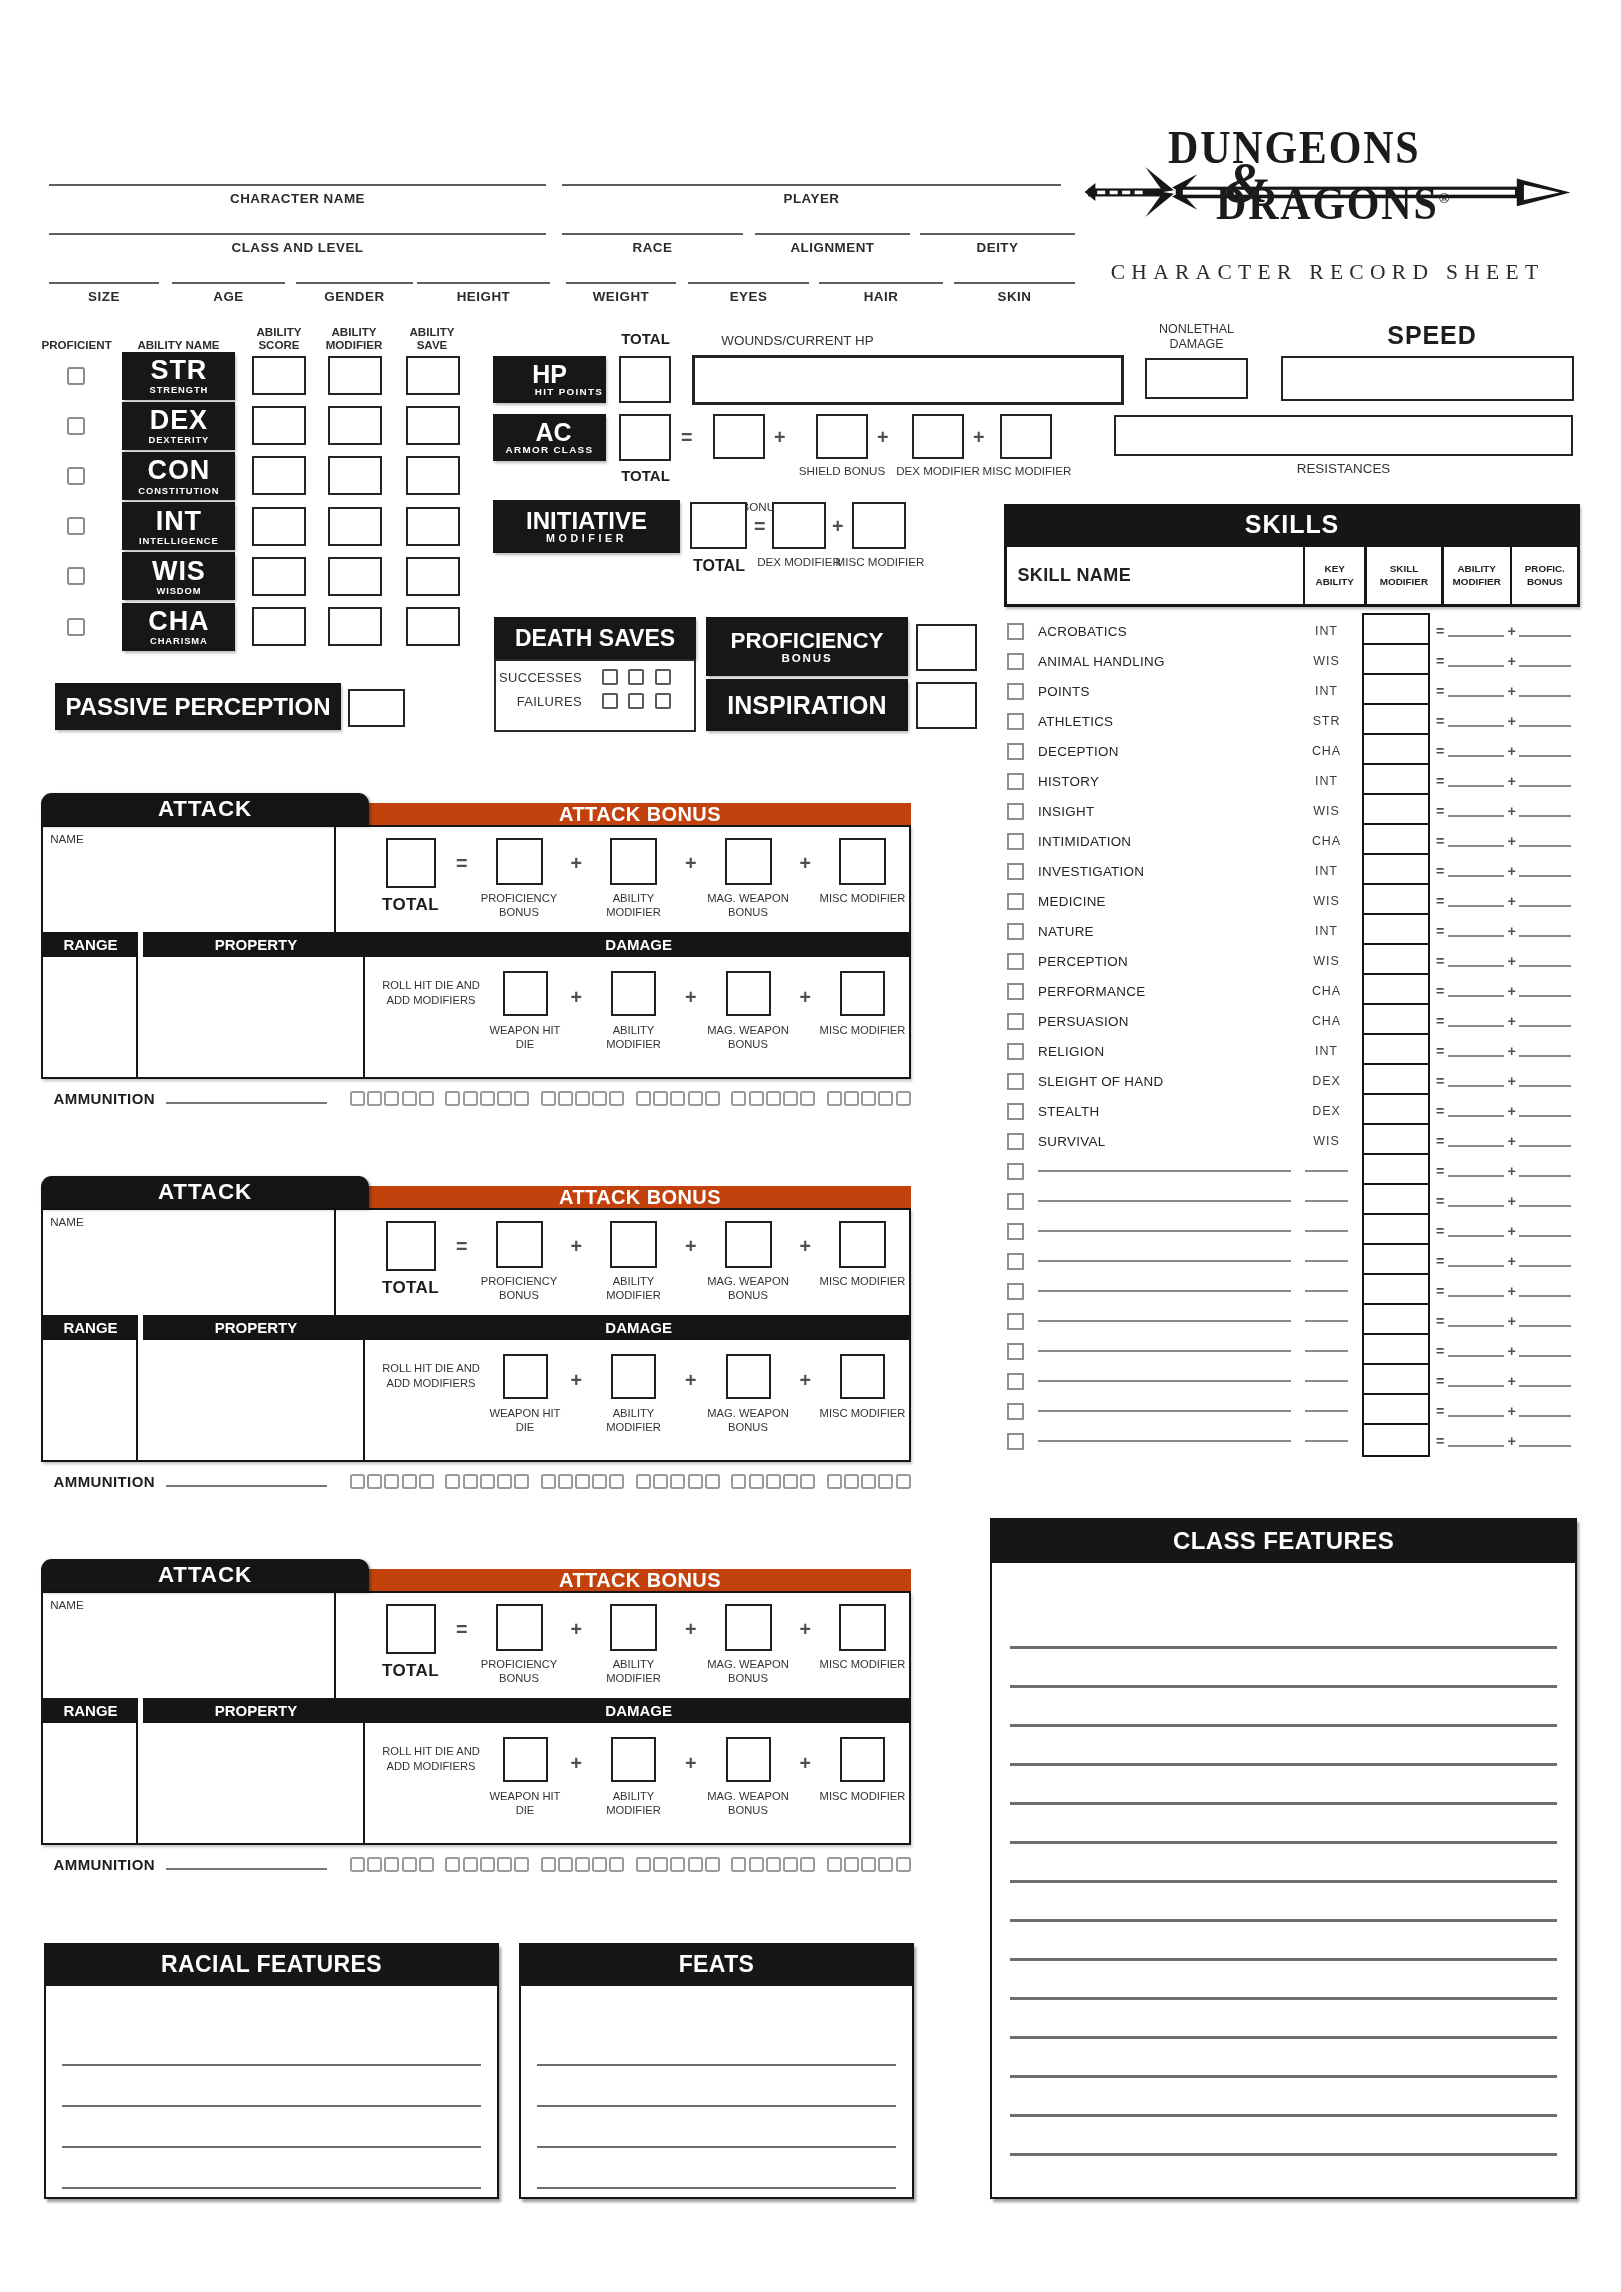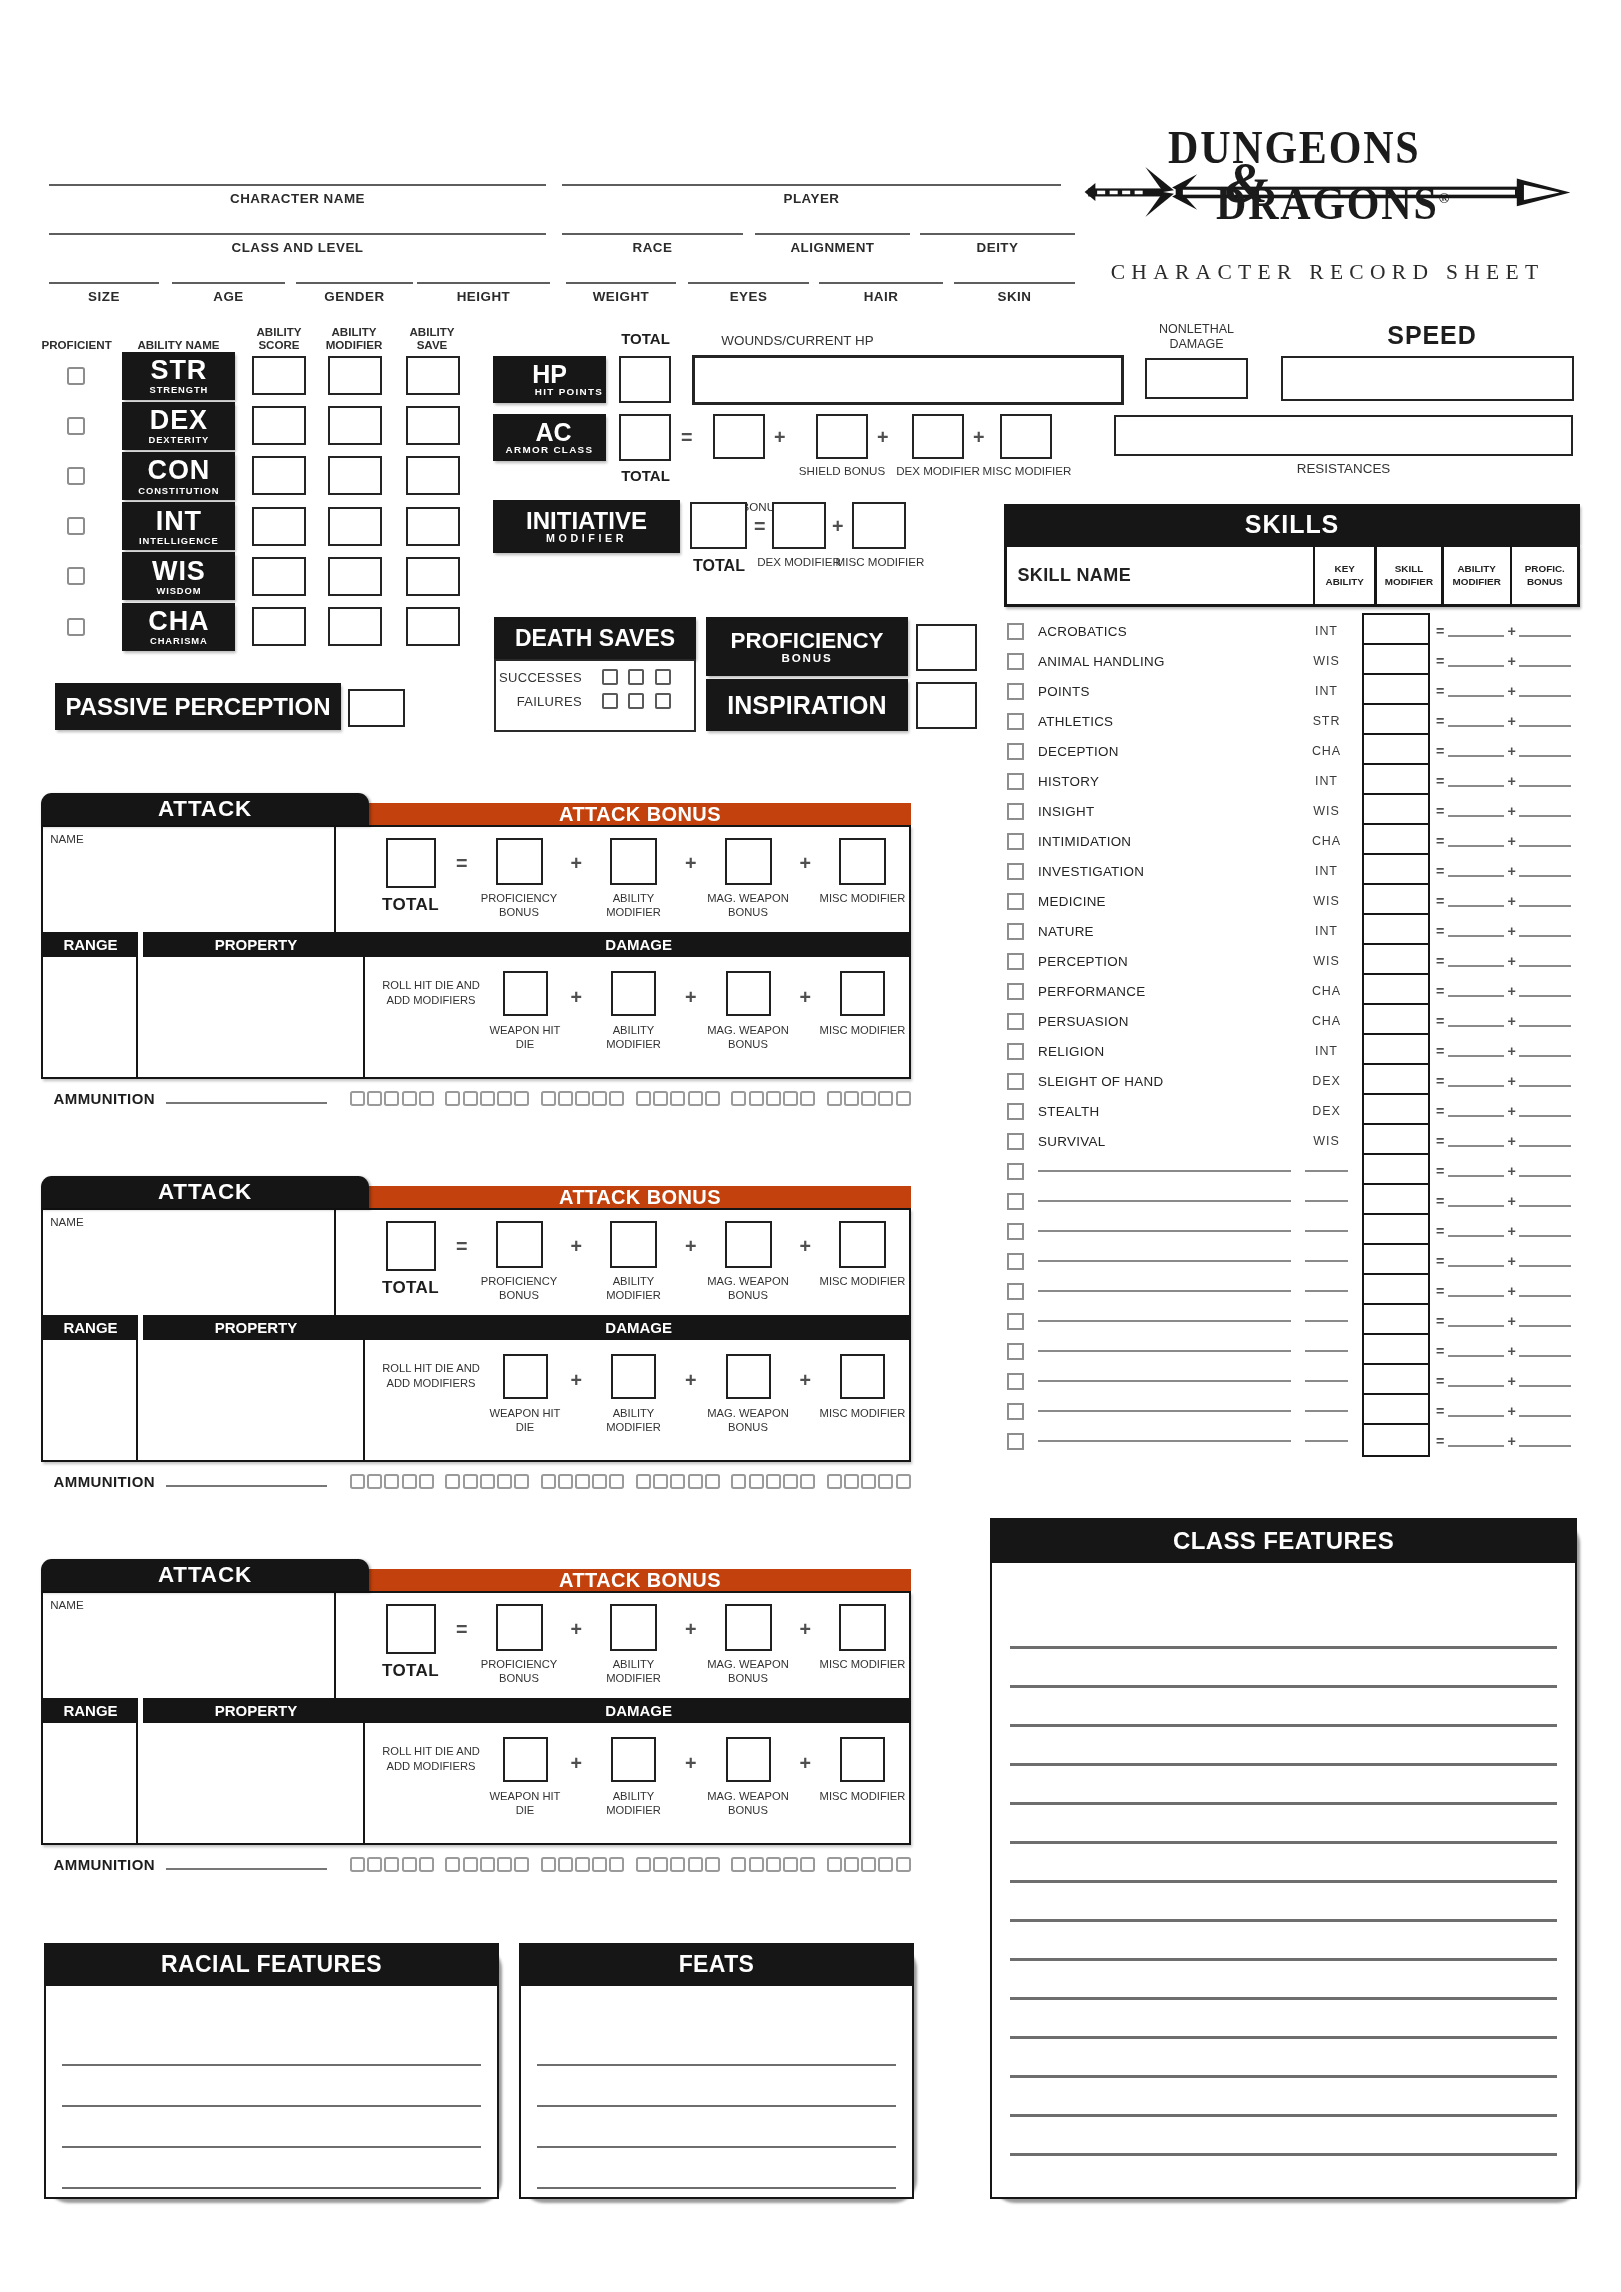--- a/index.html
+++ b/index.html
@@ -101,21 +101,21 @@
   .ammo-group{display:flex;gap:2.2px;}
   .ammo-box{width:15px;height:15px;border:2.2px solid #9a9a9a;border-radius:2.7px;background:#fff;}
 
   
   .ds-body{border:2.7px solid #2a2a2a;background:#fff;padding-top:8px;}
   .ds-row{display:flex;align-items:center;justify-content:flex-end;padding-right:23px;margin-bottom:8px;}
   .ds-row .dlab{font-size:13px;color:#333;margin-right:9px;letter-spacing:0.3px;}
   .ds-cb{width:16px;height:16px;border:2.2px solid #5a5a5a;border-radius:1.8px;margin-left:10.7px;background:#fff;}
 
   
-  .feat-wrap{box-shadow:2.7px 3.6px 2.7px rgba(0,0,0,.4);background:#fff;display:flex;flex-direction:column;border-radius:23px;}
+  .feat-wrap{box-shadow:2.7px 3.6px 2.7px rgba(0,0,0,.4);background:#fff;display:flex;flex-direction:column;}
   .feat-banner{background:#161616;color:#fff;display:flex;align-items:center;justify-content:center;font-weight:bold;letter-spacing:0.4px;}
   .feat-body{flex:1;border:2.7px solid #161616;border-top:none;background:#fff;}
   .lines{background-image:repeating-linear-gradient(to bottom,transparent 0 39px,#6e6e6e 39px 41px);}
   .lines.tight{background-image:repeating-linear-gradient(to bottom,transparent 0 36px,#6e6e6e 36px 39px);}
 </style>
 </head>
 <body>
 
 <div class="page">
 
@@ -356,21 +356,21 @@
   <div class="abs tile" style="left:706px;top:679px;width:202px;height:52px;">
     <span class="big" style="font-size:25px;">INSPIRATION</span>
   </div>
   <div class="abs box" style="left:916px;top:682px;width:61px;height:47px;"></div>
 
   <div class="abs" style="left:1004px;top:504px;width:576px;height:976px;">
     <div class="sk-banner">SKILLS</div>
     <div class="sk-headrow">
       <div class="hcell hname">SKILL NAME</div>
       <div class="hcell hsm" style="width:59px;">KEY ABILITY</div>
-      <div class="hcell hsm" style="width:64px;">SKILL MODIFIER</div>
+      <div class="hcell hsm" style="width:74px;">SKILL MODIFIER</div>
       <div class="hcell hsm" style="width:66px;">ABILITY MODIFIER</div>
       <div class="hcell hsm" style="width:65px;">PROFIC. BONUS</div>
     </div>
     <div class="abs" style="left:0;top:112px;width:576px;height:851px;">
       <div class="ladder">
           <div class="cell"></div>
           <div class="cell"></div>
           <div class="cell"></div>
           <div class="cell"></div>
           <div class="cell"></div>

